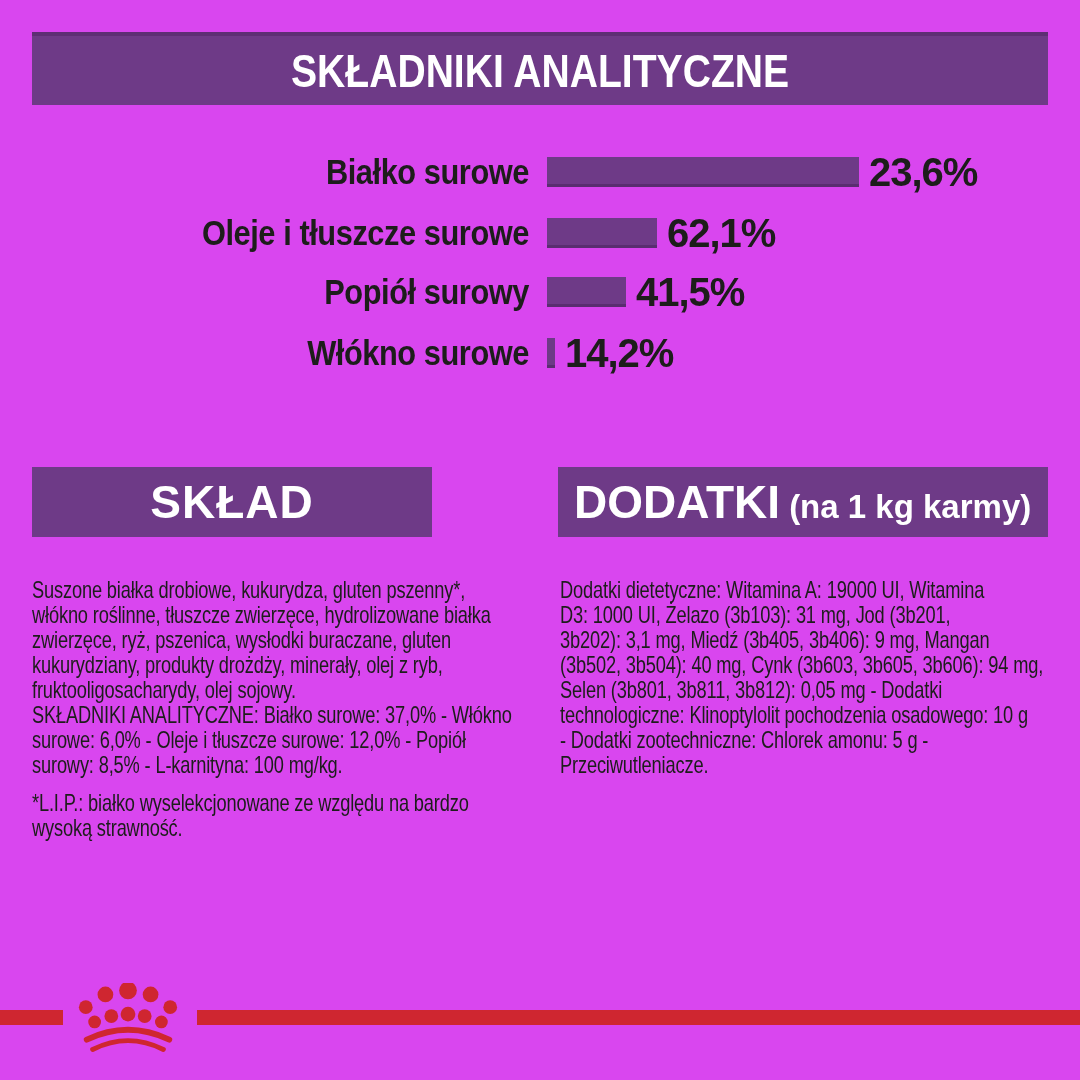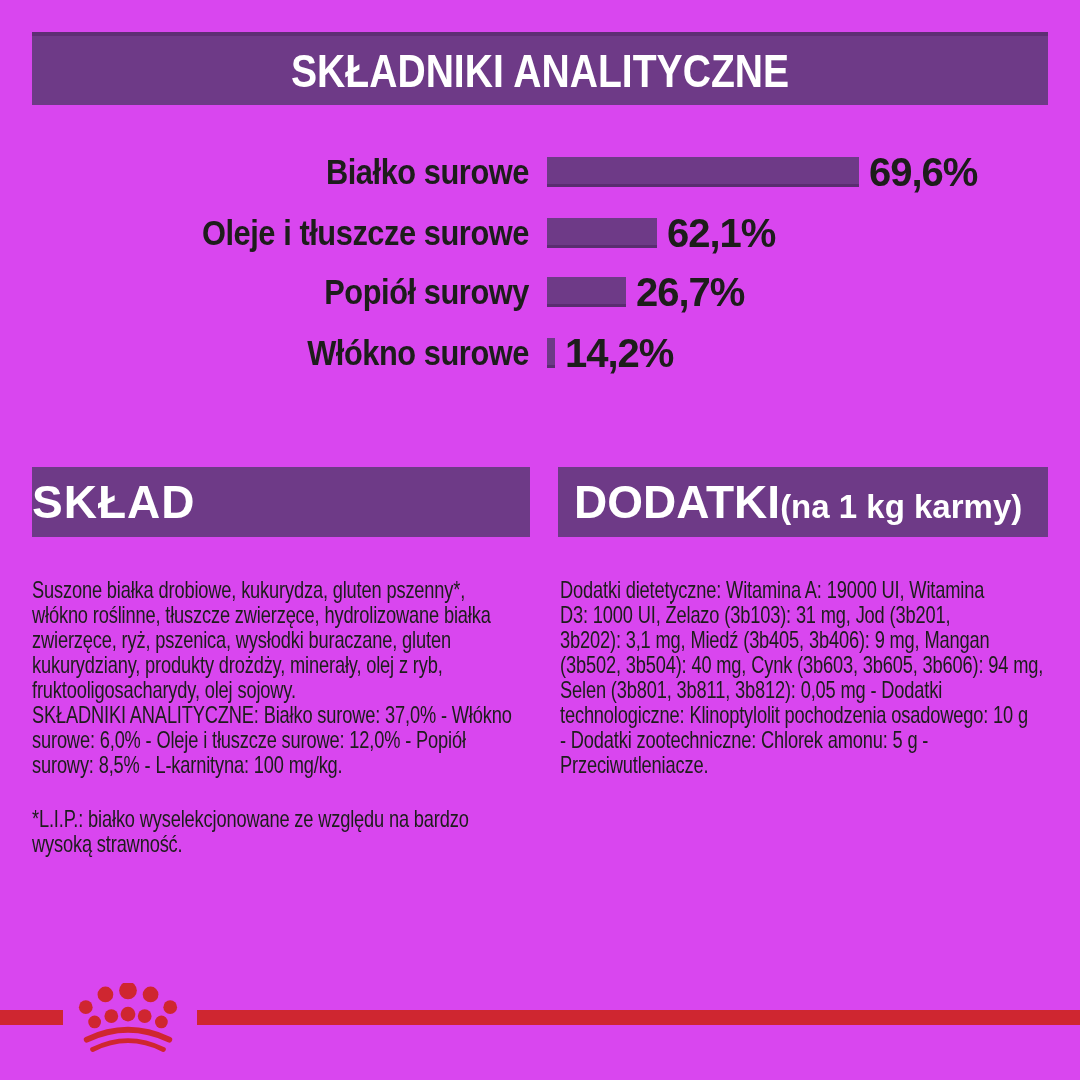--- a/index.html
+++ b/index.html
@@ -4,75 +4,75 @@
 <style>
   html,body{margin:0;padding:0;background:#ffffff;}
   #page{
     position:relative;width:1080px;height:1080px;background:#d946ef;overflow:hidden;
     font-family:Liberation Sans, sans-serif;color:#1d1d1b;
   }
   
   .banner{position:absolute;background:#6e3a87;color:#ffffff;display:flex;align-items:center;box-sizing:border-box;}
   .banner-top{left:32px;top:32px;width:1016px;height:73px;justify-content:center;border-top:4px solid #5e2e74;}
   .banner-top-title{font-weight:bold;font-size:46px;white-space:nowrap;transform:scaleX(.85);}
-  .banner-sklad{left:32px;top:467px;width:498px;height:70px;justify-content:flex-start;}
+  .banner-sklad{left:32px;top:467px;width:400px;height:70px;justify-content:center;}
   .banner-sklad-title{font-weight:bold;font-size:46px;white-space:nowrap;letter-spacing:1px;}
   .banner-dodatki{left:558px;top:467px;width:490px;height:70px;padding-left:16px;}
   .dodatki-line{white-space:nowrap;}
   .dodatki-title{font-weight:bold;font-size:46px;}
-  .dodatki-sub{font-weight:bold;font-size:33px;}
+  .dodatki-sub{font-weight:bold;font-size:33px;margin-left:9px;}
   
   .crow{position:absolute;left:9px;width:1080px;height:30px;}
   .r1{top:157px}.r2{top:218px}.r3{top:277px}.r4{top:338px}
   .clabel{
     position:absolute;left:0;top:0;width:520px;height:30px;text-align:right;
     font-weight:bold;font-size:35px;line-height:30px;white-space:nowrap;
     transform:scaleX(.88);transform-origin:100% 50%;letter-spacing:-0.5px;
   }
   .cbar{position:absolute;left:538px;top:0;height:27px;background:#6e3a87;border-bottom:3px solid #5a2d70;}
   .cpct{position:absolute;top:0;height:30px;font-weight:bold;font-size:40px;line-height:30px;white-space:nowrap;letter-spacing:-1px;}
   
   .col{position:absolute;top:577px;}
   .col-left{left:32px;width:505px;}
   .col-right{left:560px;width:488px;}
   .tl{
     font-size:24px;line-height:25px;height:25px;white-space:nowrap;
     transform:scaleX(.76);transform-origin:0 50%;letter-spacing:-0.2px;
   }
-  .footnote{margin-top:29px;}
+  .footnote{margin-top:13px;}
   
   .rline{position:absolute;top:1010px;height:15px;background:#cf2630;}
   .rline-left{left:0;width:63px;}
   .rline-right{left:197px;width:883px;}
   .crown{position:absolute;left:74px;top:983px;width:108px;height:72px;}
 </style>
 </head>
 <body>
 
 <div id="page">
 
   <div class="banner banner-top">
     <span class="banner-top-title">SKŁADNIKI ANALITYCZNE</span>
   </div>
 
   <div>
     <div class="crow r1">
       <div class="clabel">Białko surowe</div>
       <div class="cbar" style="width: 312px; background: rgb(110, 58, 135);"></div>
-      <div class="cpct" style="left: 860px;">69,6%</div>
+      <div class="cpct" style="left: 860px;">23,6%</div>
     </div>
     <div class="crow r2">
       <div class="clabel">Oleje i tłuszcze surowe</div>
       <div class="cbar" style="width: 110px; background: rgb(110, 58, 135);"></div>
       <div class="cpct" style="left: 658px;">62,1%</div>
     </div>
     <div class="crow r3">
       <div class="clabel">Popiół surowy</div>
       <div class="cbar" style="width: 79px; background: rgb(110, 58, 135);"></div>
-      <div class="cpct" style="left: 627px;">26,7%</div>
+      <div class="cpct" style="left: 627px;">41,5%</div>
     </div>
     <div class="crow r4">
       <div class="clabel">Włókno surowe</div>
       <div class="cbar" style="width: 8px; background: rgb(110, 58, 135);"></div>
       <div class="cpct" style="left: 556px;">14,2%</div>
     </div>
   </div>
 
   <div class="banner banner-sklad">
     <span class="banner-sklad-title">SKŁAD</span>

